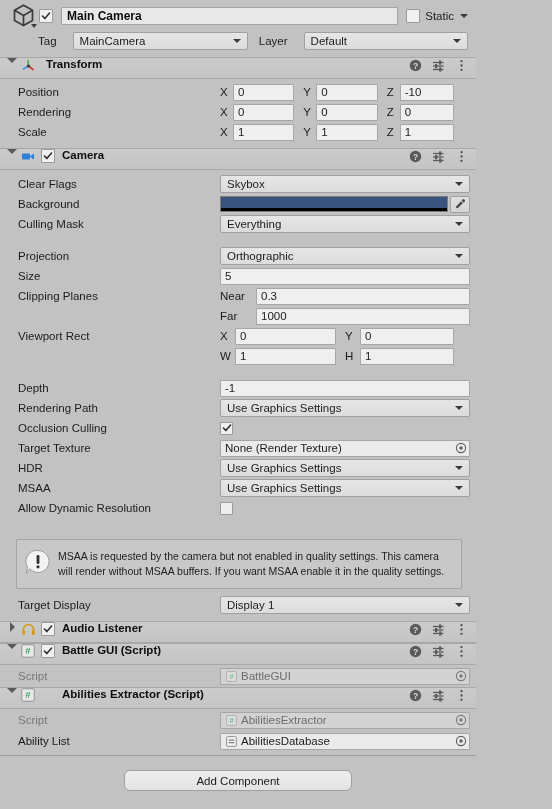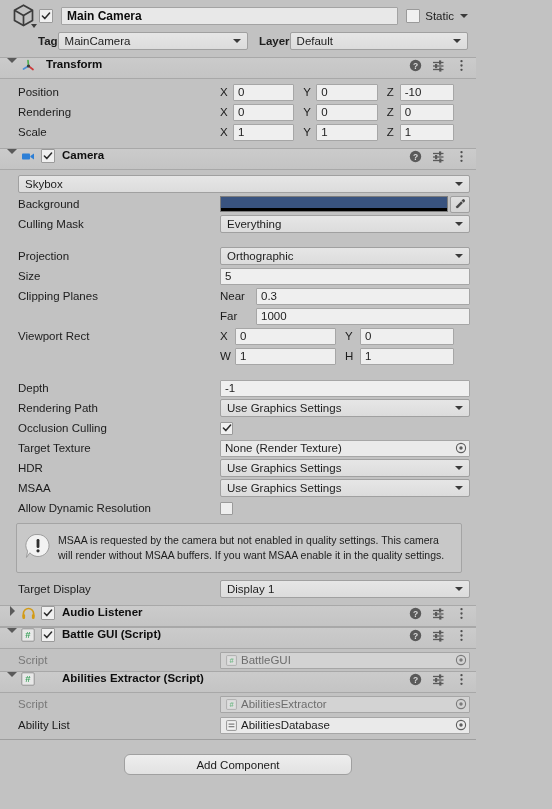--- a/index.html
+++ b/index.html
@@ -31,21 +31,21 @@
     border: 1px solid #a3a3a3; border-radius: 1px;
     margin-left: 8px; margin-right: 8px;
     padding: 0 5px; display: flex; align-items: center;
     font-weight: bold; font-size: 12px; color: #0c0c0c;
   }
   .static-box { display: flex; align-items: center; gap: 5px; flex: 0 0 auto; }
   .static-label { font-size: 11.5px; }
   .static-arrow { width: 0; height: 0; border-left: 4px solid transparent; border-right: 4px solid transparent; border-top: 4.5px solid #3a3a3a; margin-left:1px; }
 
   .obj-row2 { display: flex; align-items: center; height: 19px; margin-top: 5px; padding-left: 30px; }
-  .tiny-label { font-size: 11.5px; color: #1d1d1d; padding: 0 0 0 0; white-space: nowrap; font-weight: bold; }
+  .tiny-label { font-size: 11.5px; color: #1d1d1d; padding: 0 16px 0 0; white-space: nowrap; }
   .popup {
     height: 18px; background: linear-gradient(#e6e6e6,#dcdcdc);
     border: 1px solid #a0a0a0; border-radius: 2px;
     display: flex; align-items: center; padding: 0 4px 0 6px;
     position: relative; font-size: 11.5px; color: #1d1d1d;
   }
   .popup .pv { flex: 1; overflow: hidden; white-space: nowrap; }
   .caret { width: 0; height: 0; border-left: 4px solid transparent; border-right: 4px solid transparent; border-top: 4.5px solid #3a3a3a; margin-left: 4px; margin-right:2px; }
 
   
@@ -95,21 +95,21 @@
   .colorfield .alpha { height: 3px; background: #000; }
   .eyedrop { width: 20px; height: 17px; flex: 0 0 20px; margin-left: 2px; display:flex;align-items:center;justify-content:center;
              background: linear-gradient(#e0e0e0,#d4d4d4); border: 1px solid #a0a0a0; border-radius: 2px; }
 
   .cb-sm { width: 13px; height: 13px; background: #f0f0f0; border: 1px solid #9a9a9a; border-radius: 1px;
            display: inline-flex; align-items: center; justify-content: center; flex: 0 0 13px; }
   .cb-sm.off { background: #eeeeee; }
 
   
   .helpbox {
-    margin: 5px 8px 6px 16px; background: #c8c8c8; border: 1px solid #a4a4a4;
+    margin: 21px 8px 6px 16px; background: #c8c8c8; border: 1px solid #a4a4a4;
     border-radius: 2px; display: flex; align-items: flex-start; padding: 8px 8px 8px 7px;
   }
   .helpbox .wico { flex: 0 0 34px; }
   .helpbox .wtxt { font-size: 10.5px; line-height: 1.42; color: #1d1d1d; padding-top: 1px; }
 
   .spacer6 { height: 6px; }
   .spacer4 { height: 4px; }
   .spacer3 { height: 3px; }
 
   .bottom-sep { height: 1px; background: #9e9e9e; margin-top: 4px; }
@@ -321,20 +321,21 @@
             <circle cx="6.5" cy="10.8" r="1.15" fill="#4e4e4e"></circle>
           </svg>
       </div>
     </div>
   </div>
 
   <div class="rows">
     <div class="spacer4"></div>
 
     <div class="row">
+      <span class="lbl">Clear Flags</span>
       <div class="popup wide">
         <span class="pv">Skybox</span>
         <span class="caret"></span>
       </div>
     </div>
 
     <div class="row">
       <span class="lbl">Background</span>
       <div class="colorfield" id="bgcolor">
         <div class="top" id="bgcolor-top" style="background: rgb(57, 83, 127);"></div>

